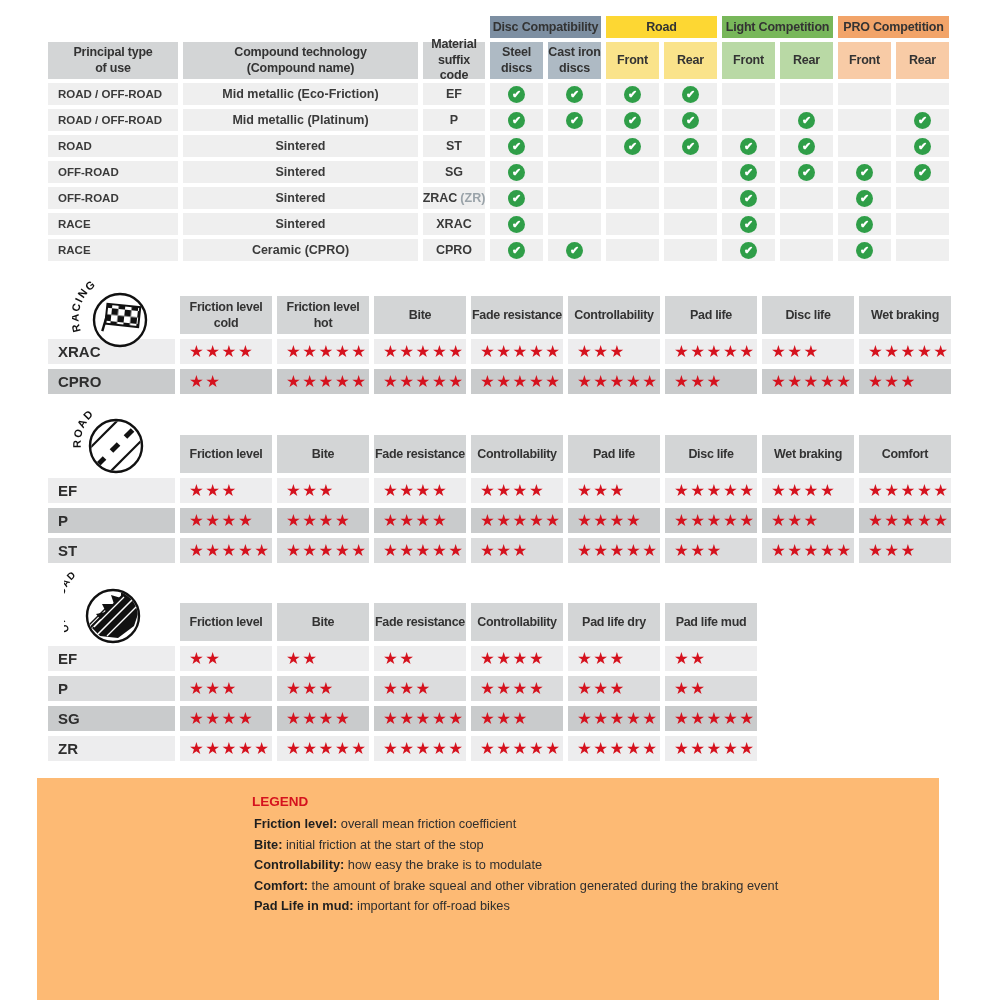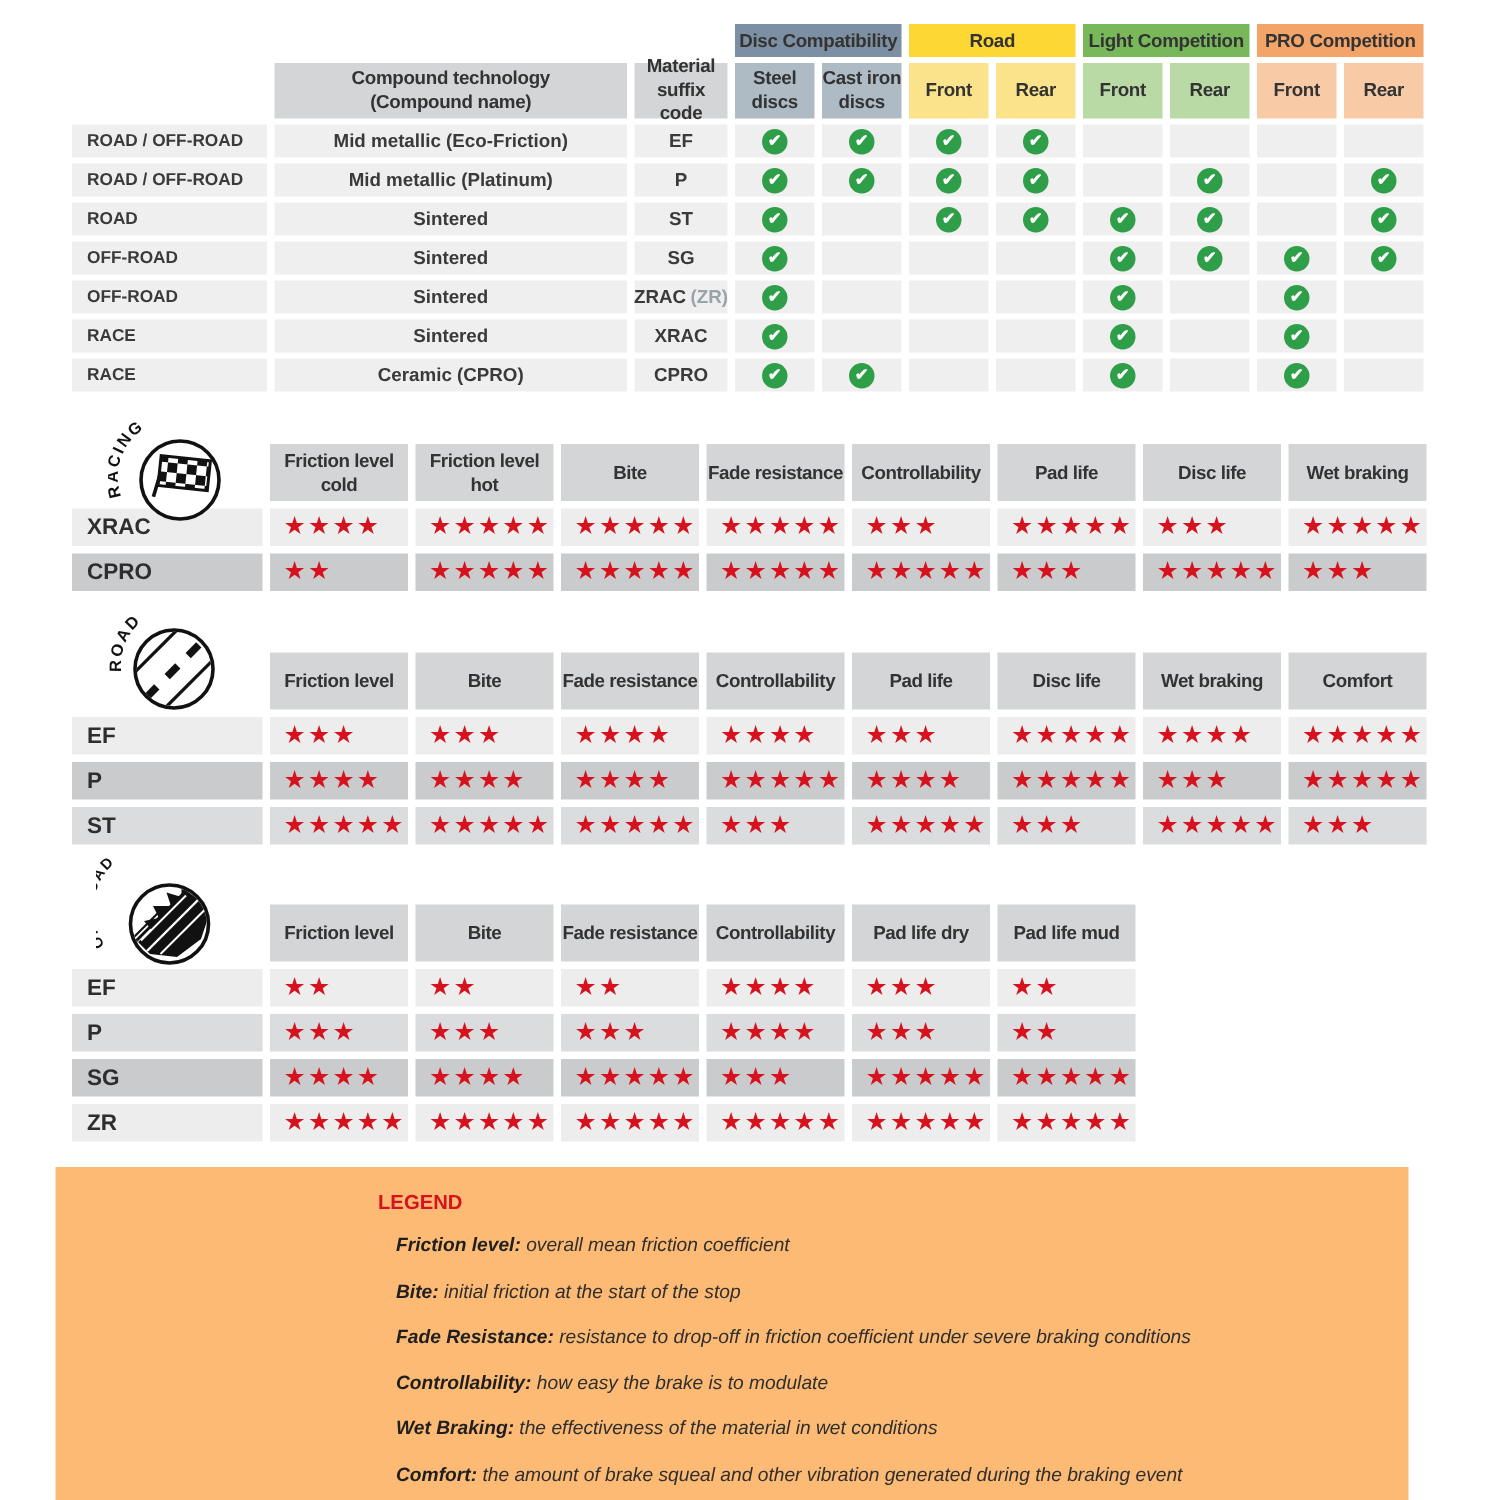--- a/index.html
+++ b/index.html
@@ -50,35 +50,37 @@
   .stars{color:#d5121e;font-size:16.5px;letter-spacing:1.5px;line-height:1;white-space:nowrap;}
   .shade-light{background:#ededee;}
   .shade-mid{background:#dbdcdd;}
   .shade-dark{background:#c9cbcc;}
   
   #legend-box{
     position:absolute;left:37px;top:778px;width:902px;height:236px;
     background:#fdba74;box-sizing:border-box;padding:16px 30px 0 215px;
   }
   #legend-title{color:#d5121e;font-weight:bold;font-size:13.5px;margin:0 0 6px 0;}
-  .legend-entry{margin:12px;font-size:12.8px;line-height:18.6px;white-space:pre-line;color:#2f2f2f;font-style:italic;}
+  .legend-entry{margin:2px;font-size:12.8px;line-height:18.6px;white-space:pre-line;color:#2f2f2f;}
   .legend-entry b{color:#1f1f1f;}
   
   .icon-abs{position:absolute;}
   .icon-abs text{font-family:"Liberation Sans",sans-serif;}
 </style>
 </head>
 <body>
 
 <div class="sec" style="left:48px;top:16px;">
   <div id="compat-grid">
       <div class="group-header" style="background: rgb(125, 143, 162); grid-area: 1 / 4 / 2 / 6;">Disc Compatibility</div>
       <div class="group-header" style="background: rgb(253, 215, 51); grid-area: 1 / 6 / 2 / 8;">Road</div>
       <div class="group-header" style="background: rgb(120, 183, 90); grid-area: 1 / 8 / 2 / 10;">Light Competition</div>
       <div class="group-header" style="background: rgb(242, 164, 105); grid-area: 1 / 10 / 2 / 12;">PRO Competition</div>
+      <div class="col-header" style="grid-area: 2 / 1;">Principal type
+of use</div>
       <div class="col-header" style="grid-area: 2 / 2;">Compound technology
 (Compound name)</div>
       <div class="col-header" style="grid-area: 2 / 3;">Material
 suffix code</div>
       <div class="sub-header" style="background: rgb(174, 186, 196); grid-area: 2 / 4;">Steel
 discs</div>
       <div class="sub-header" style="background: rgb(174, 186, 196); grid-area: 2 / 5;">Cast iron
 discs</div>
       <div class="sub-header" style="background: rgb(250, 227, 138); grid-area: 2 / 6;">Front</div>
       <div class="sub-header" style="background: rgb(250, 227, 138); grid-area: 2 / 7;">Rear</div>
@@ -523,19 +525,17 @@
     <line x1="43" y1="72" x2="74" y2="41" stroke="#fff" stroke-width="1.3"></line>
     <line x1="24" y1="62" x2="44" y2="42" stroke="#111" stroke-width="1.4"></line>
   </g>
 </svg>
 
 <div id="legend-box">
   <p id="legend-title">LEGEND</p>
   <div id="legend-entries">
       <p class="legend-entry"><b>Friction level:</b> overall mean friction coefficient</p>
       <p class="legend-entry"><b>Bite:</b> initial friction at the start of the stop</p>
-      <p class="legend-entry"><b>Fade Resistance:</b> resistance to drop-off in friction coefficient under severe braking conditions</p>
       <p class="legend-entry"><b>Controllability:</b> how easy the brake is to modulate</p>
-      <p class="legend-entry"><b>Wet Braking:</b> the effectiveness of the material in wet conditions</p>
       <p class="legend-entry"><b>Comfort:</b> the amount of brake squeal and other vibration generated during the braking event</p>
       <p class="legend-entry"><b>Pad Life in mud:</b> important for off-road bikes</p>
     </div>
 </div>
 
 </body></html>

